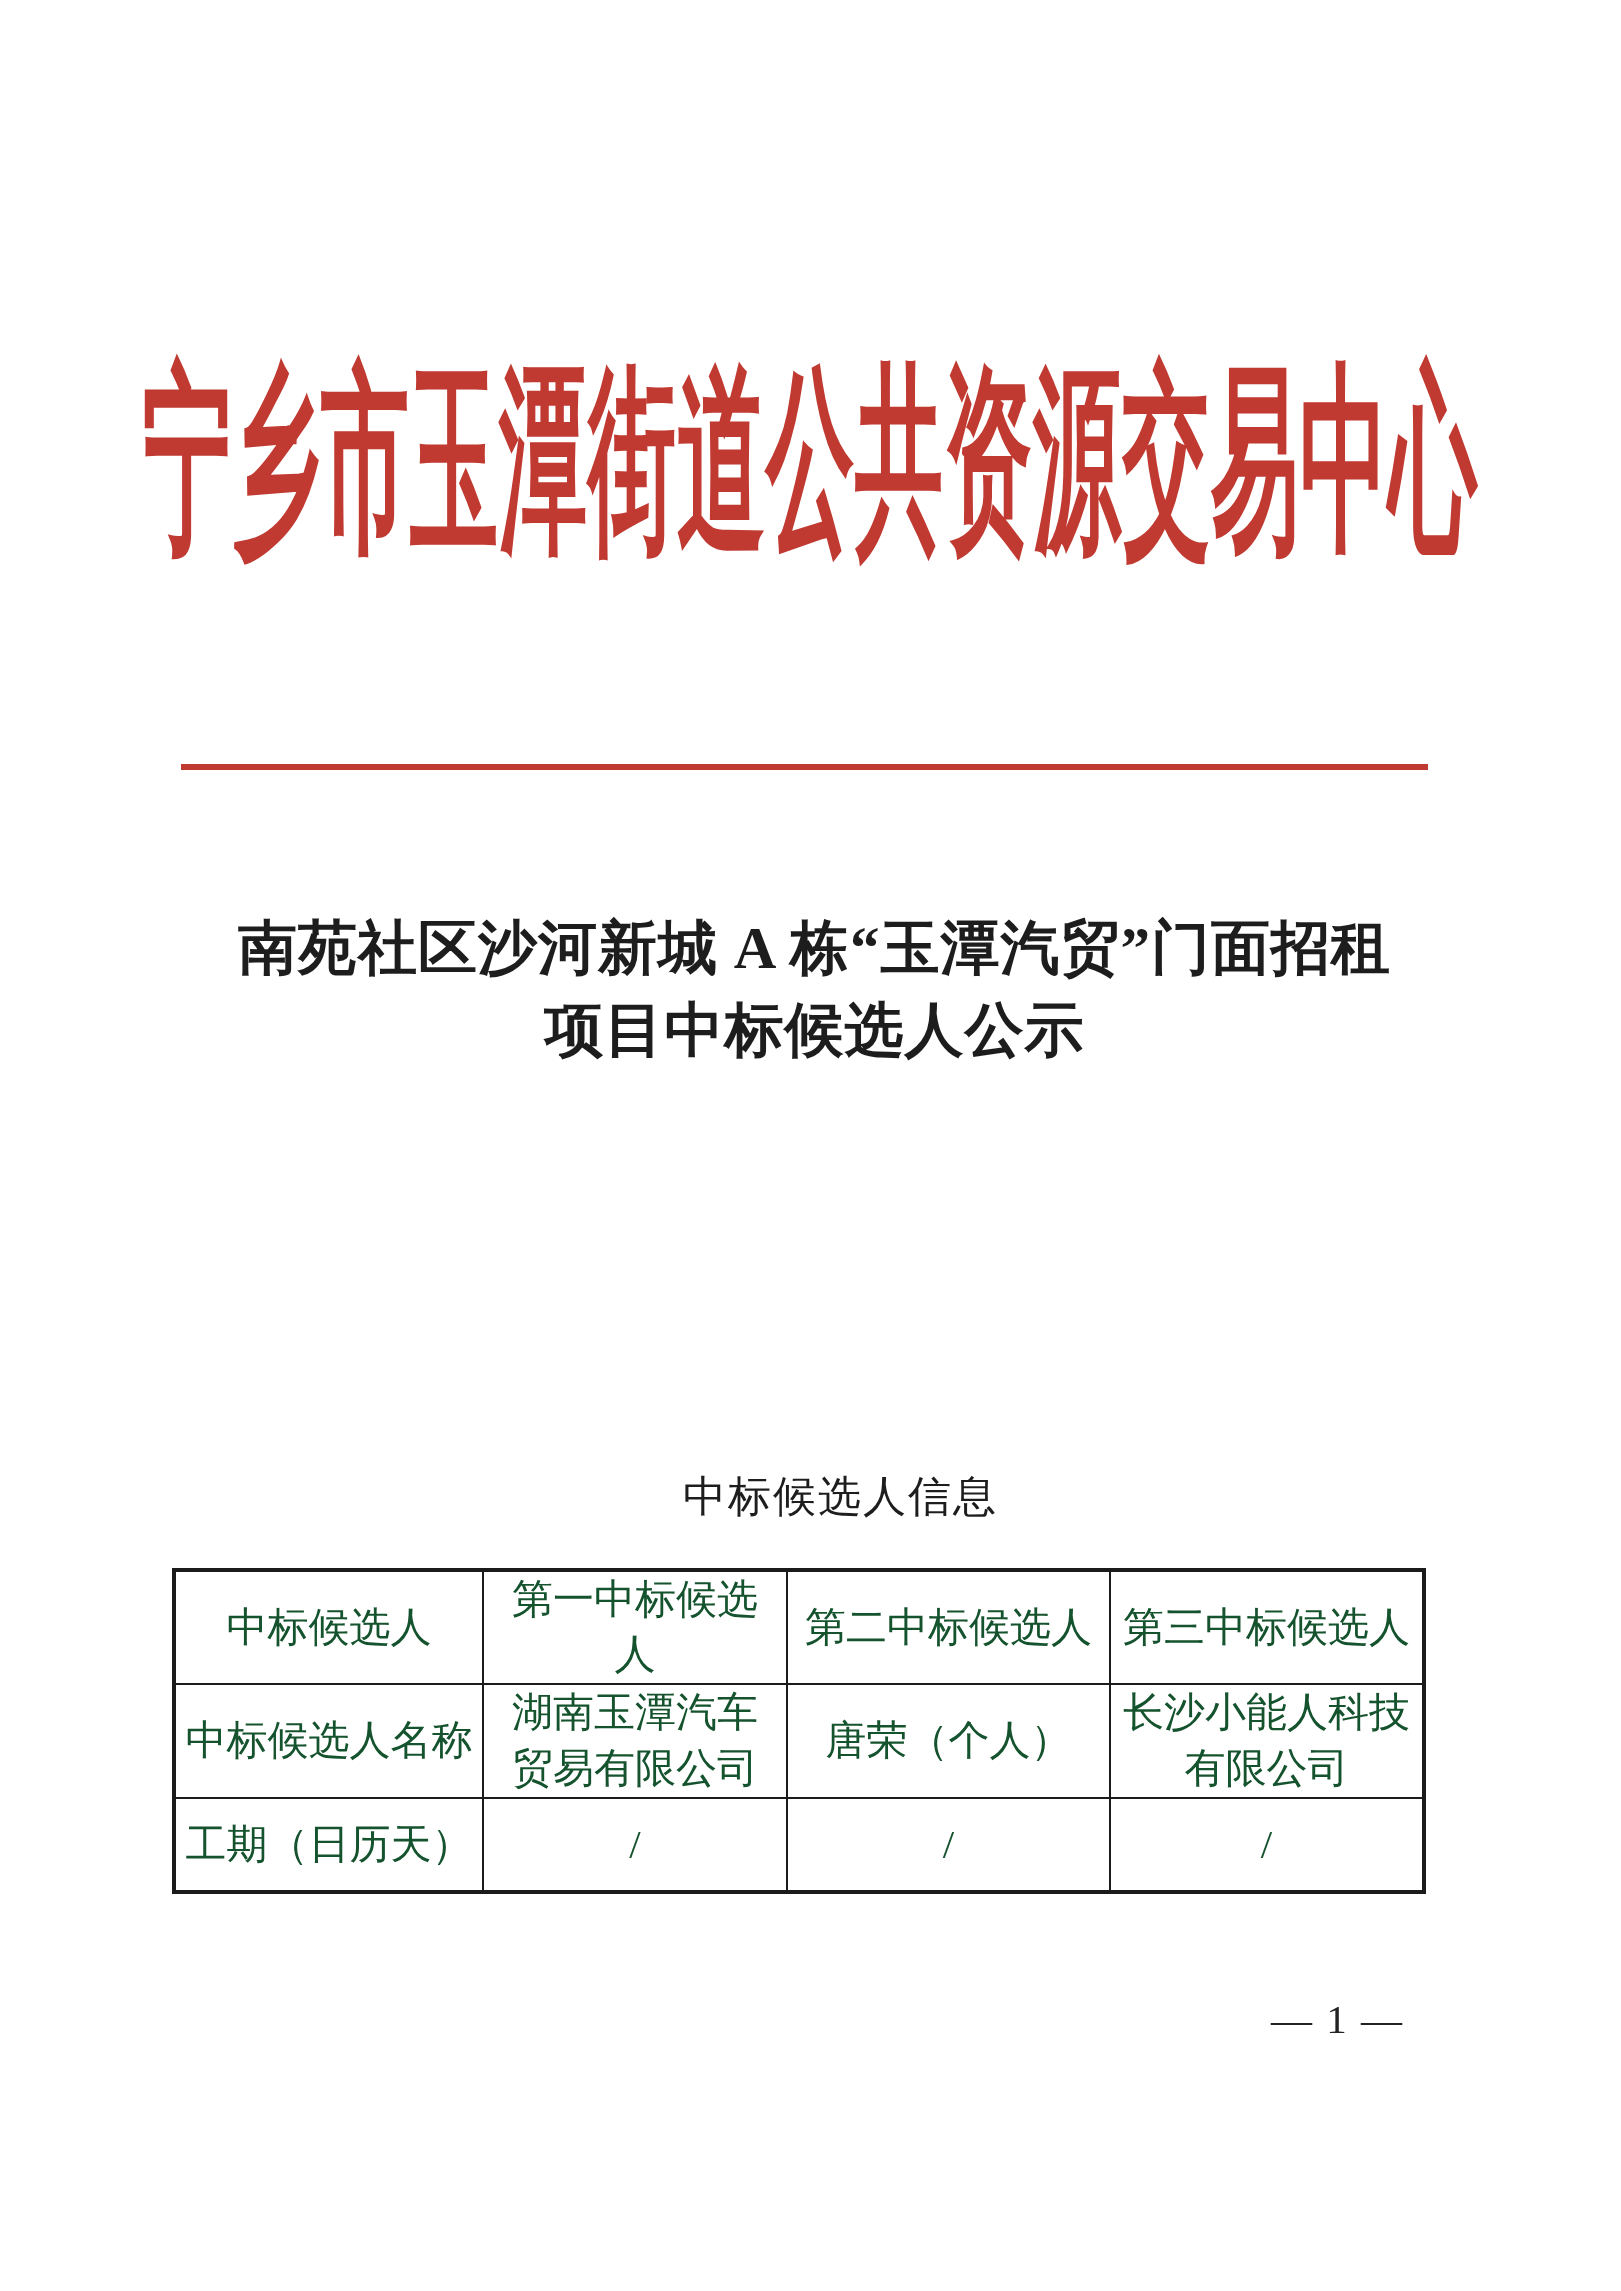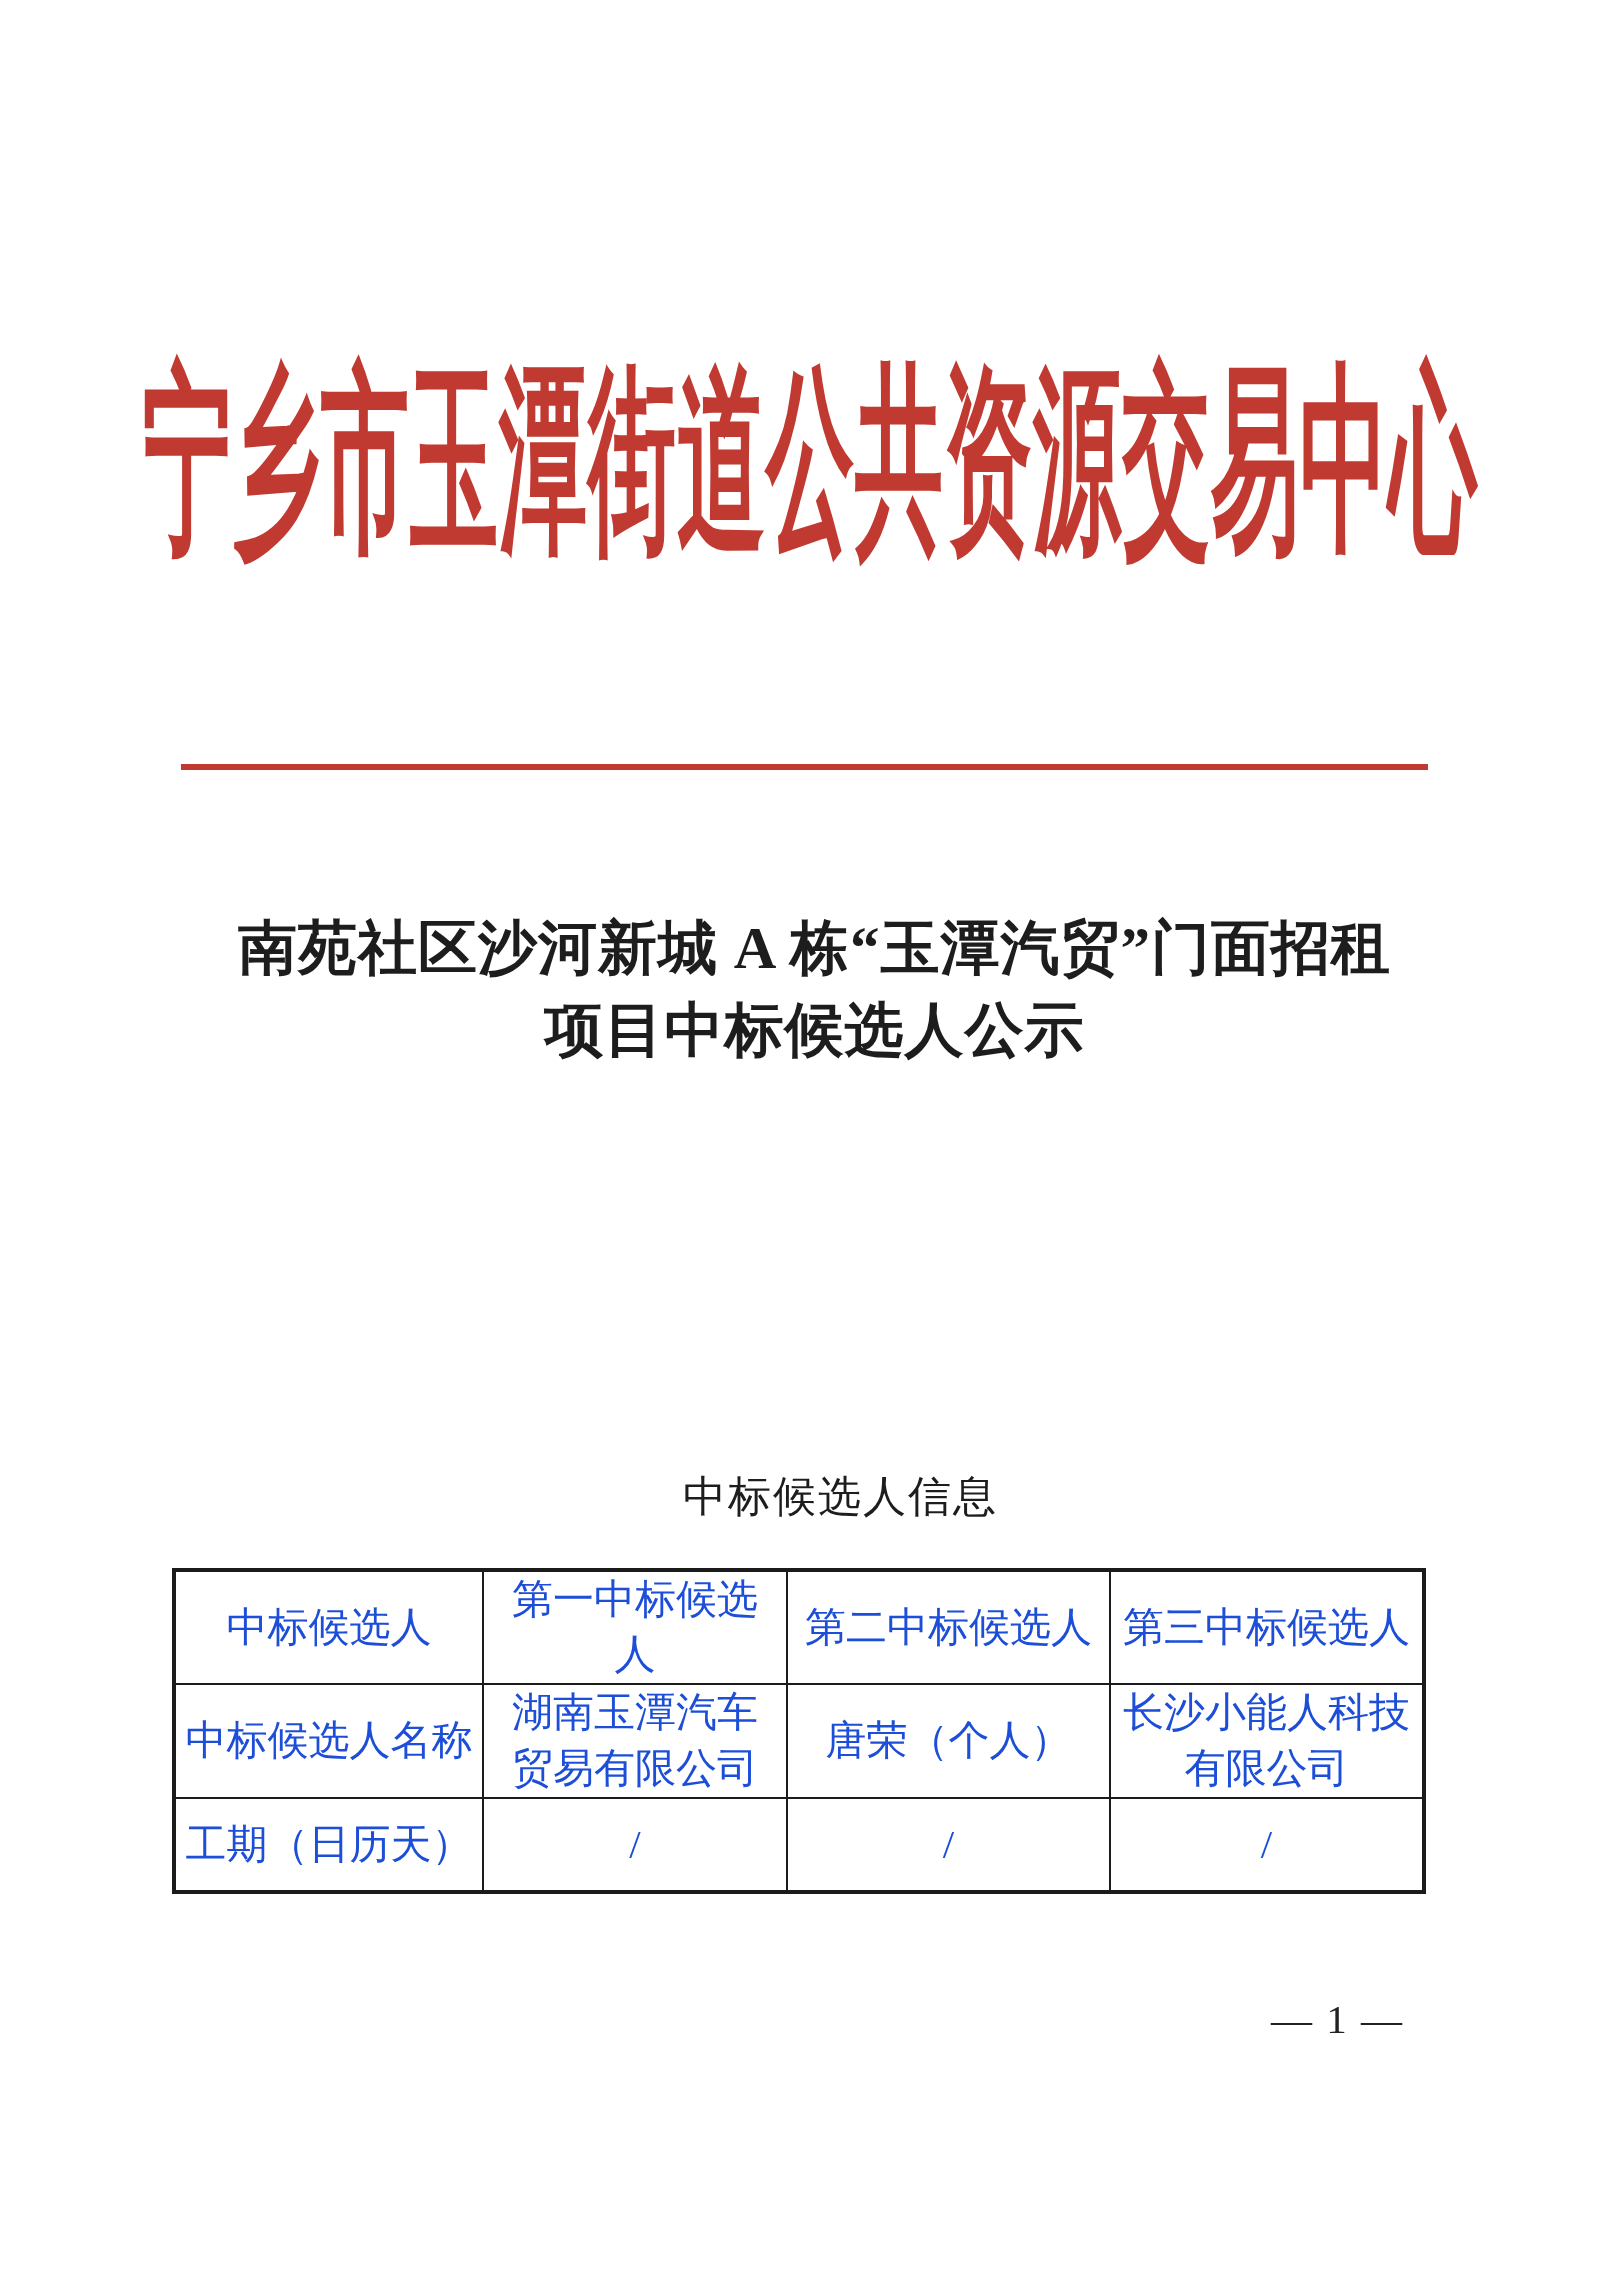--- a/index.html
+++ b/index.html
@@ -49,21 +49,21 @@
   
   .table-caption {
     position:absolute; top:1468px; left:0; width:100%;
     text-align:center; font-size:43px; letter-spacing:2px;padding-left:30px;
   }
 
   
   .candidates-table {
     position:absolute; top:1568px; left:172px; width:1250px;
     border-collapse:collapse; table-layout:fixed;
-    font-size:41px; color:#1d4ed8;
+    font-size:41px; color:#14532d;
     border:4.9px solid #1b1b1b;
   }
   .candidates-table th, .candidates-table td {
     border:2.9px solid #1b1b1b;
     text-align:center; vertical-align:middle;
     padding:0 7.8px; line-height:1.35;
     font-weight:normal; overflow:hidden;
   }
   .candidates-table tr.r-head     { height:94px; }
   .candidates-table tr.r-names    { height:114px; }

